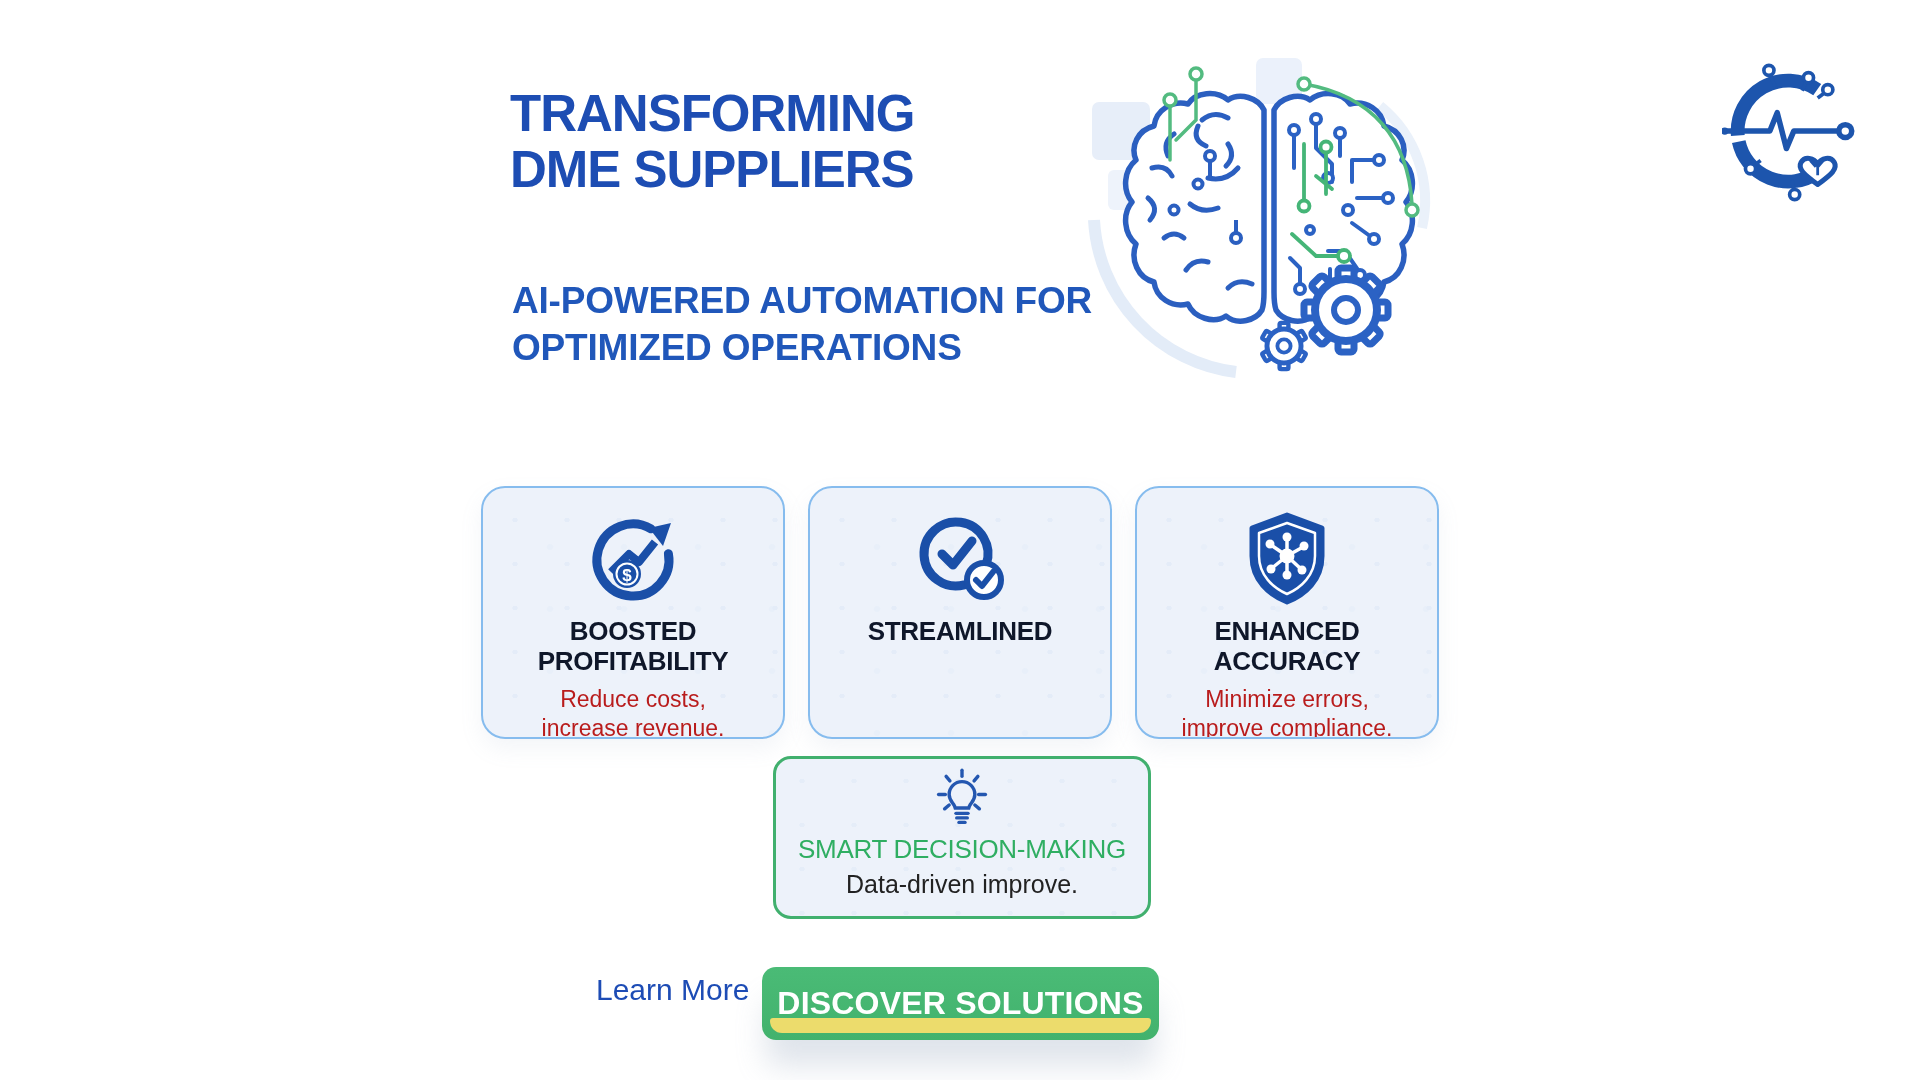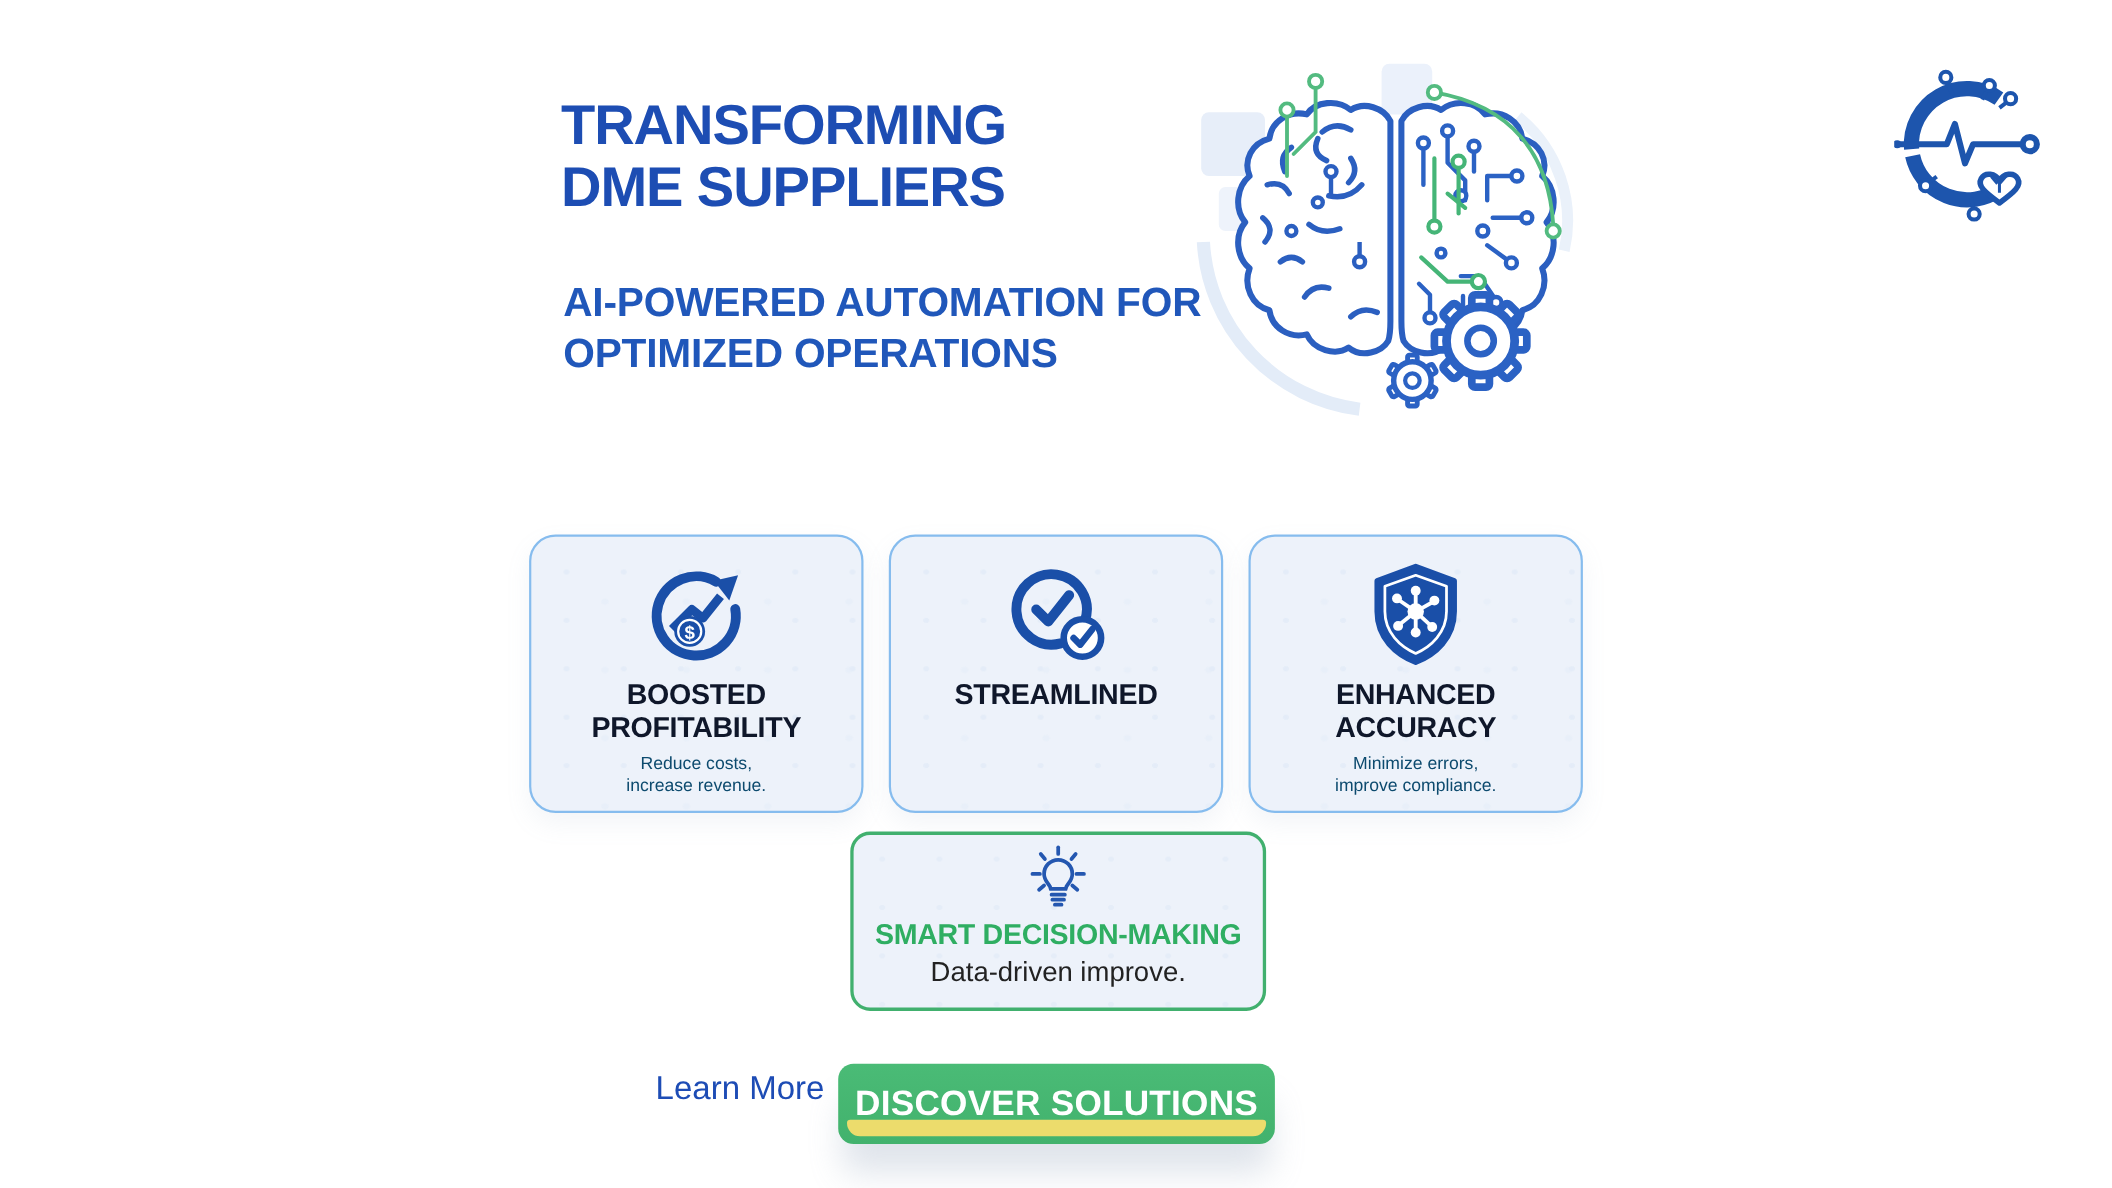--- a/index.html
+++ b/index.html
@@ -10,21 +10,21 @@
   }
   .abs{position:absolute;}
 
   
   .hero-title{
     left:510px;top:86px;
     font-size:51px;font-weight:800;letter-spacing:-1px;
     color:#1d4db3;line-height:1.1;
   }
   .hero-sub{
-    left:512px;top:252px;
+    left:512px;top:278px;
     font-size:37px;font-weight:700;letter-spacing:-0.2px;
     color:#2057ba;line-height:1.26;
   }
 
   
   .brain{left:1078px;top:48px;width:385px;height:355px;}
   .logo{left:1722px;top:56px;width:138px;height:152px;}
 
   
   .cards{left:481px;top:486px;display:flex;gap:23px;}
@@ -37,36 +37,36 @@
   .card::before{ 
     content:"";position:absolute;inset:0;pointer-events:none;
     background-image:radial-gradient(#dde8f6 2.4px, transparent 3px),
                      radial-gradient(#e4edf8 3px, transparent 3.6px);
     background-size:52px 44px,74px 62px;
     background-position:6px 10px,30px 28px;opacity:.55;
   }
   .card-inner{position:relative;}
   .card .icon-box{margin-top:20px;height:100px;display:flex;align-items:center;justify-content:center;}
   .card h3{margin:8px 0 0;font-size:26px;line-height:1.16;color:#0f172a;font-weight:800;letter-spacing:-0.3px;}
-  .card p{margin:9px 4px 0;font-size:16px;line-height:1.24;color:#0c4a6e;}
+  .card p{margin:9px 4px 0;font-size:23px;line-height:1.24;color:#b91c1c;}
 
   
   .hl-card{
     left:773px;top:756px;width:378px;height:163px;box-sizing:border-box;
     background:#edf2fa;border:3px solid #41b06e;border-radius:18px;
     text-align:center;position:relative;overflow:hidden;
   }
   .hl-card::before{
     content:"";position:absolute;inset:0;pointer-events:none;
     background-image:radial-gradient(#dde8f6 2.4px, transparent 3px);
     background-size:52px 44px;opacity:.5;
   }
   .hl-inner{position:relative;}
   .hl-card .icon-box{margin-top:7px;height:66px;display:flex;align-items:center;justify-content:center;}
-  .hl-title{margin:2px 0 0;font-size:26px;font-weight:700;color:#2fae62;letter-spacing:-0.3px;white-space:nowrap;}
+  .hl-title{margin:2px 0 0;font-size:26px;font-weight:400;color:#2fae62;letter-spacing:-0.3px;white-space:nowrap;}
   .hl-desc{margin:5px 0 0;font-size:25px;color:#222222;}
 
   
   .learn-more{
     left:596px;top:973px;font-size:30px;font-weight:500;color:#1d4cb5;cursor:pointer;
   }
   .cta{
     left:762px;top:947px;width:397px;height:73px;
     background:linear-gradient(#4abb76,#42b26d);
     border-radius:14px;border:none;cursor:pointer;

